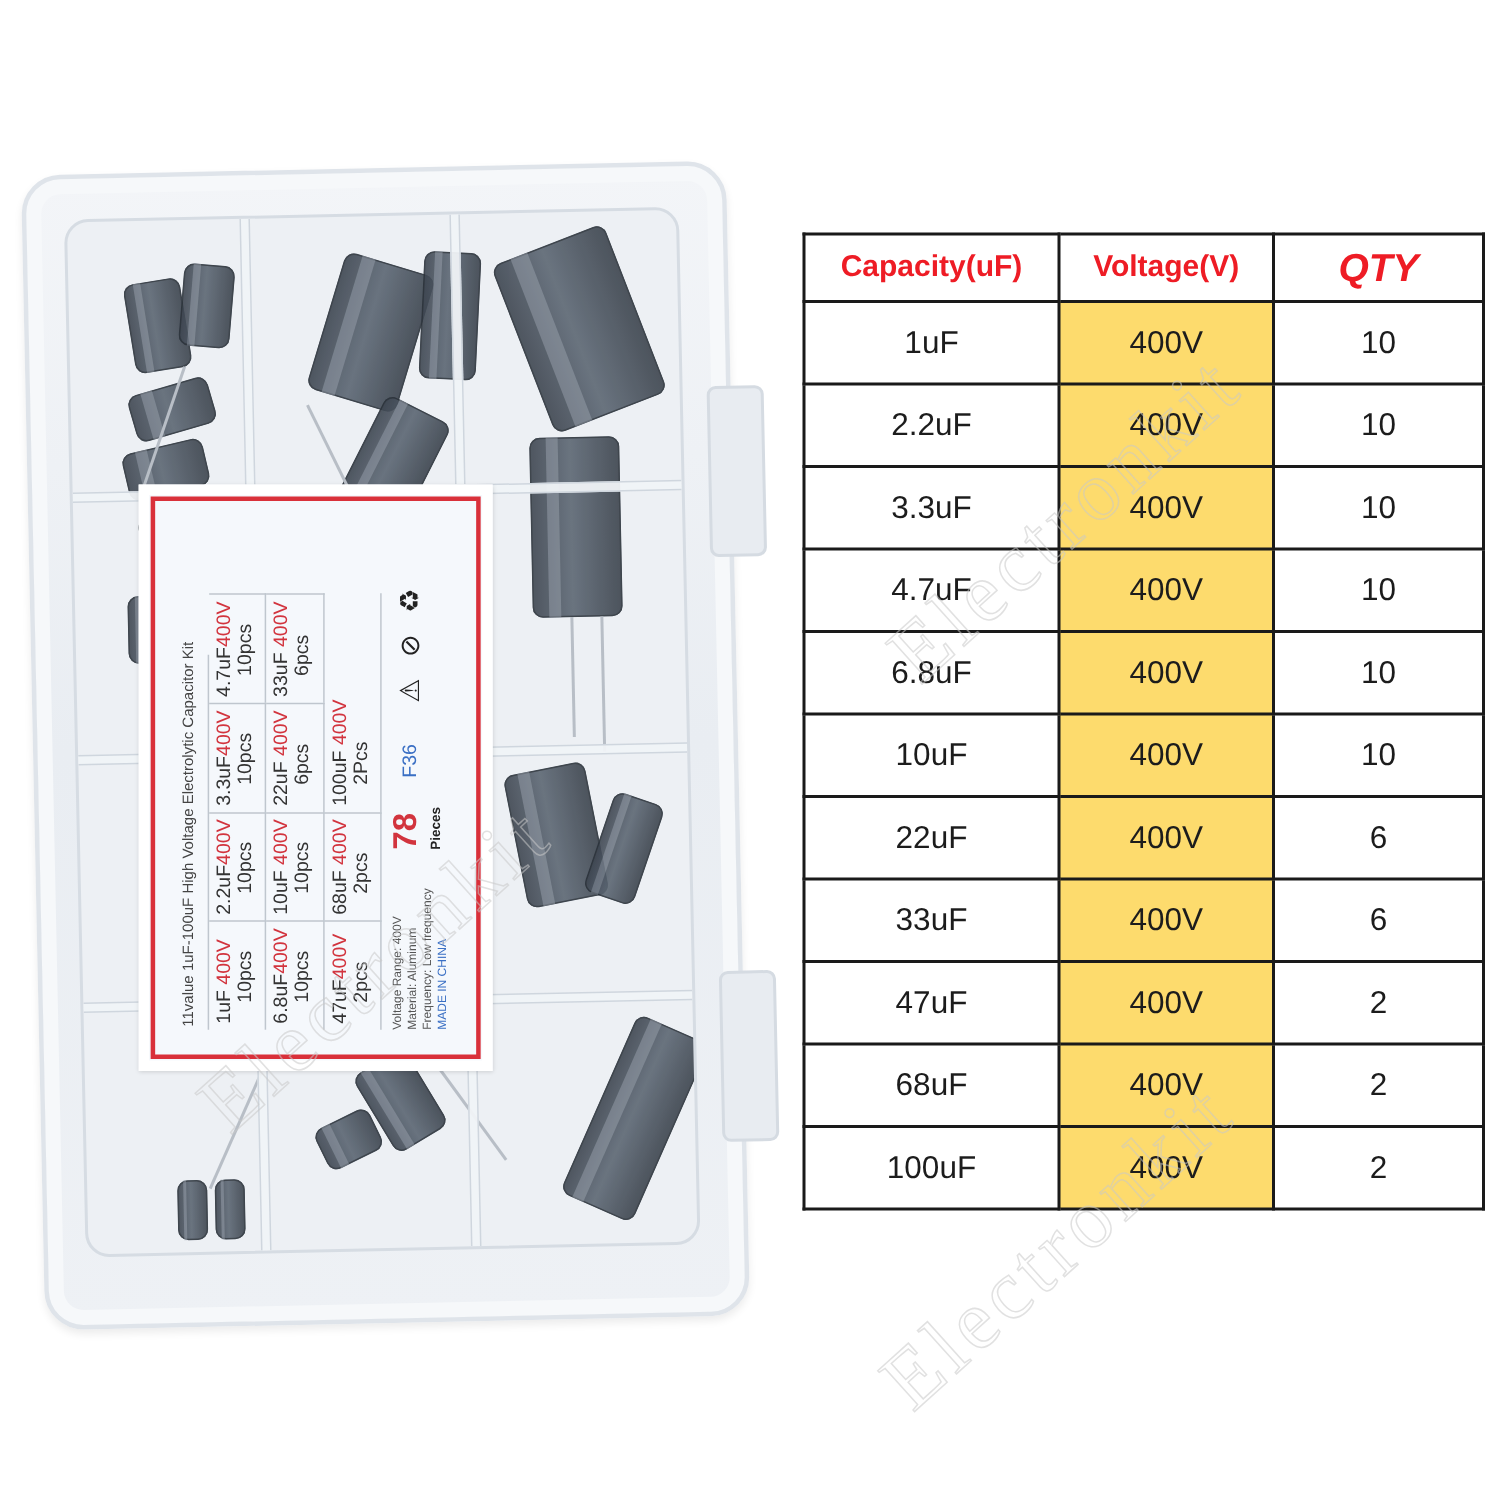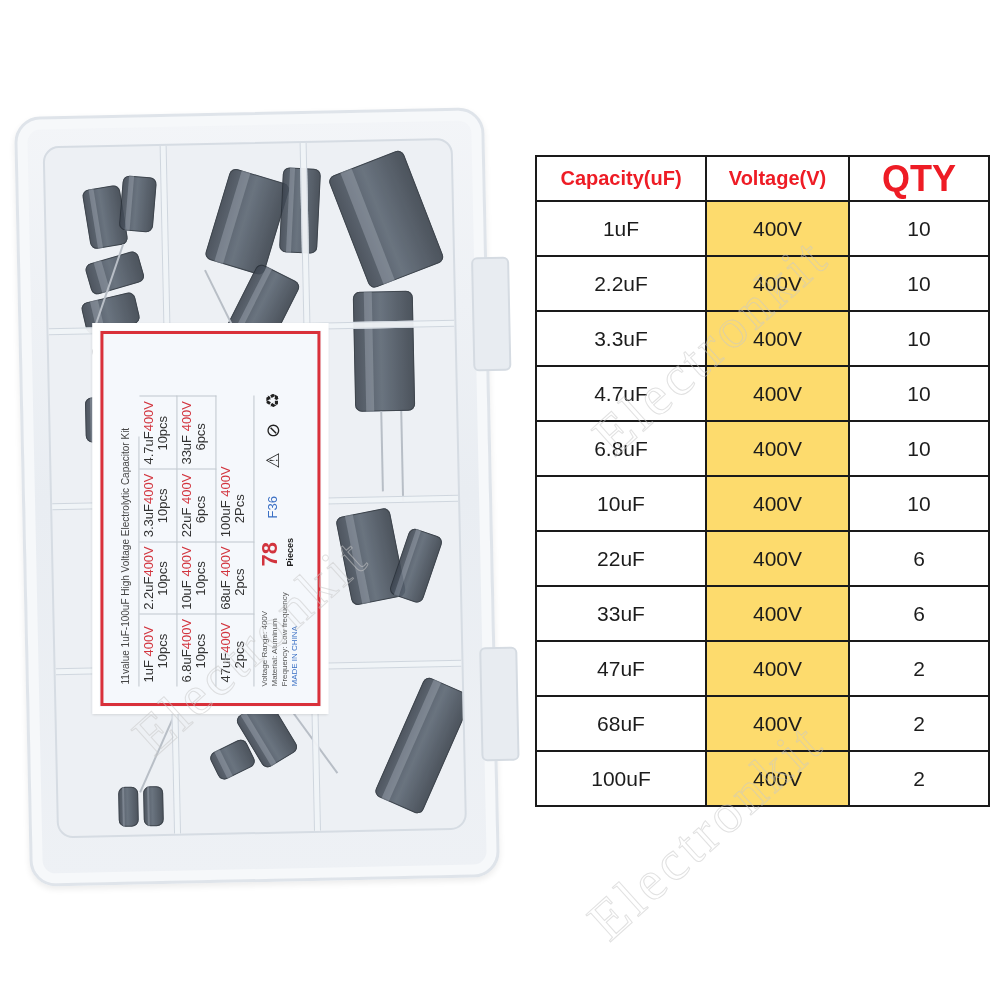--- a/index.html
+++ b/index.html
@@ -46,21 +46,21 @@
   .code { position:absolute; left:70px; top:155px; color:#3a6fc4; font-size:13px; }
   .info { position:absolute; left:10px; top:150px; width:100px; font-size:8px; color:#555; line-height:10px; }
   .made { color:#3a6fc4; }
   .warn-row { position:absolute; left:125px; top:152px; display:flex; gap:8px; align-items:center; }
   .warn-icon { width:22px; height:22px; display:flex; align-items:center; justify-content:center; font-size:18px; color:#222; }
 
   
   .spec { position:absolute; left:535px; top:155px; border-collapse:collapse; }
   .spec th, .spec td { border:2px solid #1a1a1a; text-align:center; padding:0; }
   .spec th { height:43px; color:#ee1c25; font-weight:bold; font-size:20px; background:#fff; }
-  .spec th.qty { font-size:36px; }
+  .spec th.qty { font-size:26px;font-style:italic; }
   .spec td { height:53px; font-size:21px; color:#1c1c1c; background:#fff; }
   .spec td.volt { background:#fddb6d; }
   .c1 { width:168px; } .c2 { width:141px;margin-left:46px; } .c3 { width:138px; }
 
   
   .wm { position:absolute; font-family:"Liberation Serif", serif; font-size:56px; color:transparent;
         -webkit-text-stroke:1px rgba(200,200,200,0.55); letter-spacing:4px; white-space:nowrap;
         pointer-events:none; transform-origin:0 0; }
 </style>
 </head>

